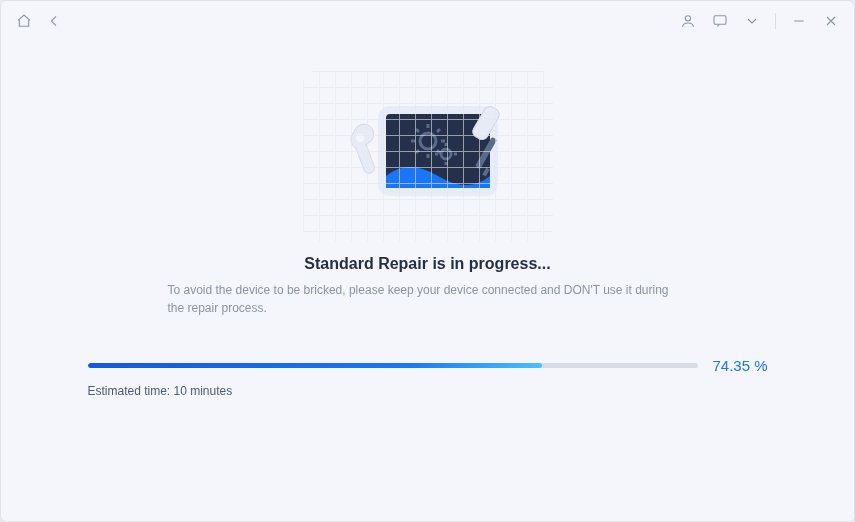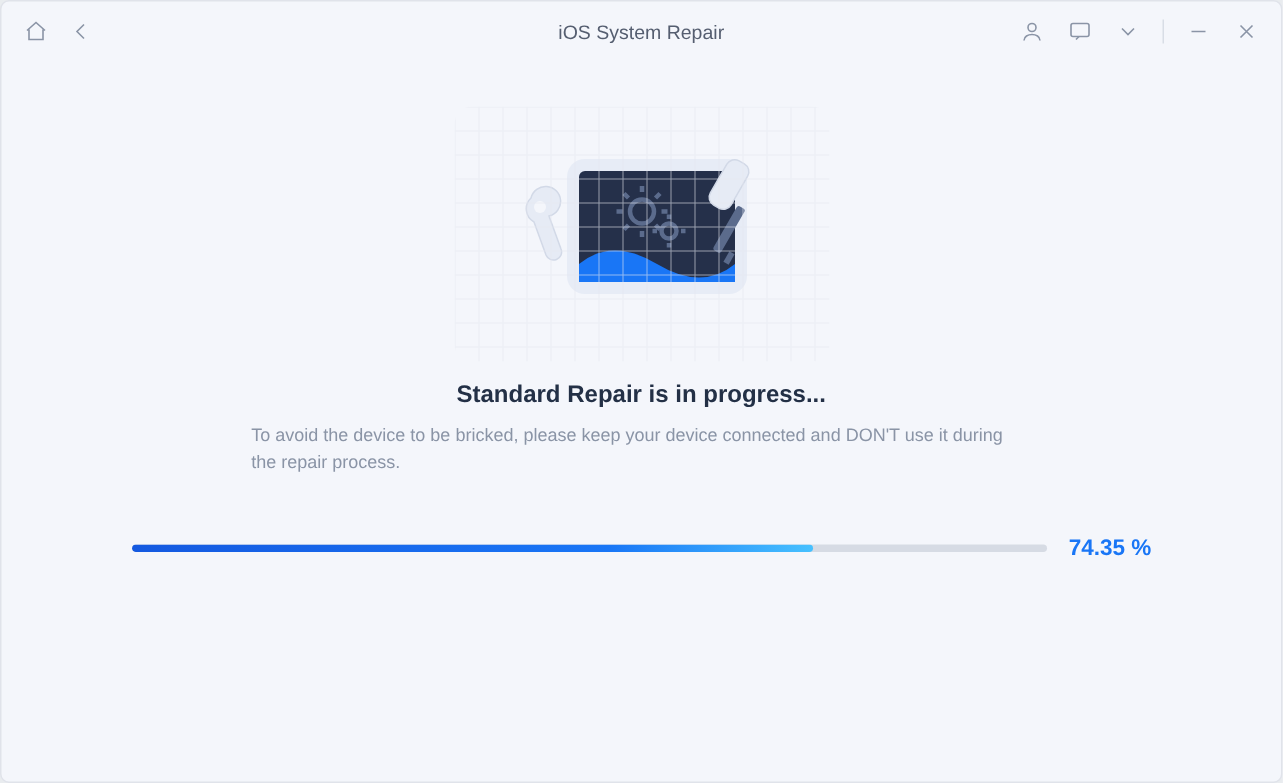--- a/index.html
+++ b/index.html
@@ -39,21 +39,21 @@
      background-size:16px 16px;border-radius:12px;opacity:.6}
   .heading{margin-top:14px;font-size:16px;font-weight:700;color:var(--text-dark)}
   .subtext{margin-top:8px;font-size:12px;color:var(--text-muted);line-height:1.5;max-width:520px}
   .progress-zone{margin-top:40px;width:680px}
   .progress-row{display:flex;align-items:center;gap:14px}
   .progress-bar{flex:1;height:5px;background:#d6dbe4;border-radius:3px;overflow:hidden;position:relative}
   .progress-fill{
     height:100%;width:66%;border-radius:3px;
     background:linear-gradient(90deg,#1459e0 0%,#1976f6 70%,#47c1ff 100%);
   }
-  .progress-pct{color:var(--blue);font-weight:700;font-size:15px;white-space:nowrap}
+  .progress-pct{color:var(--blue);font-weight:400;font-size:15px;white-space:nowrap}
   .progress-sub{margin-top:10px;display:flex;justify-content:space-between;font-size:12px;color:#4d5a72}
 </style>
 </head>
 <body>
 
 <div class="window">
 
   <div class="titlebar">
     <div class="left">
       <div class="icon-btn">
@@ -61,21 +61,20 @@
             <path d="M3 11 L12 3 L21 11 M5 10 V20 H19 V10"></path>
           </svg>
       </div>
       <div class="icon-btn">
         <svg viewBox="0 0 24 24">
             <path d="M15 5 L8 12 L15 19"></path>
           </svg>
       </div>
     </div>
 
-    <div class="title">iOS System Repair</div>
 
     <div class="right">
       <div class="icon-btn">
         <svg viewBox="0 0 24 24">
             <circle cx="12" cy="8" r="4"></circle>
             <path d="M4 21c0-4 4-6 8-6s8 2 8 6"></path>
           </svg>
       </div>
       <div class="icon-btn">
         <svg viewBox="0 0 24 24">
@@ -139,17 +138,18 @@
     <div class="subtext">To avoid the device to be bricked, please keep your device connected and DON'T use it during the repair process.</div>
 
     <div class="progress-zone">
       <div class="progress-row">
         <div class="progress-bar">
           <div class="progress-fill" style="width: 74.35%;"></div>
         </div>
         <div class="progress-pct">74.35 %</div>
       </div>
       <div class="progress-sub">
+        <span>Estimated time: 10 minutes</span>
       </div>
     </div>
 
   </div>
 </div>
 
 </body></html>

